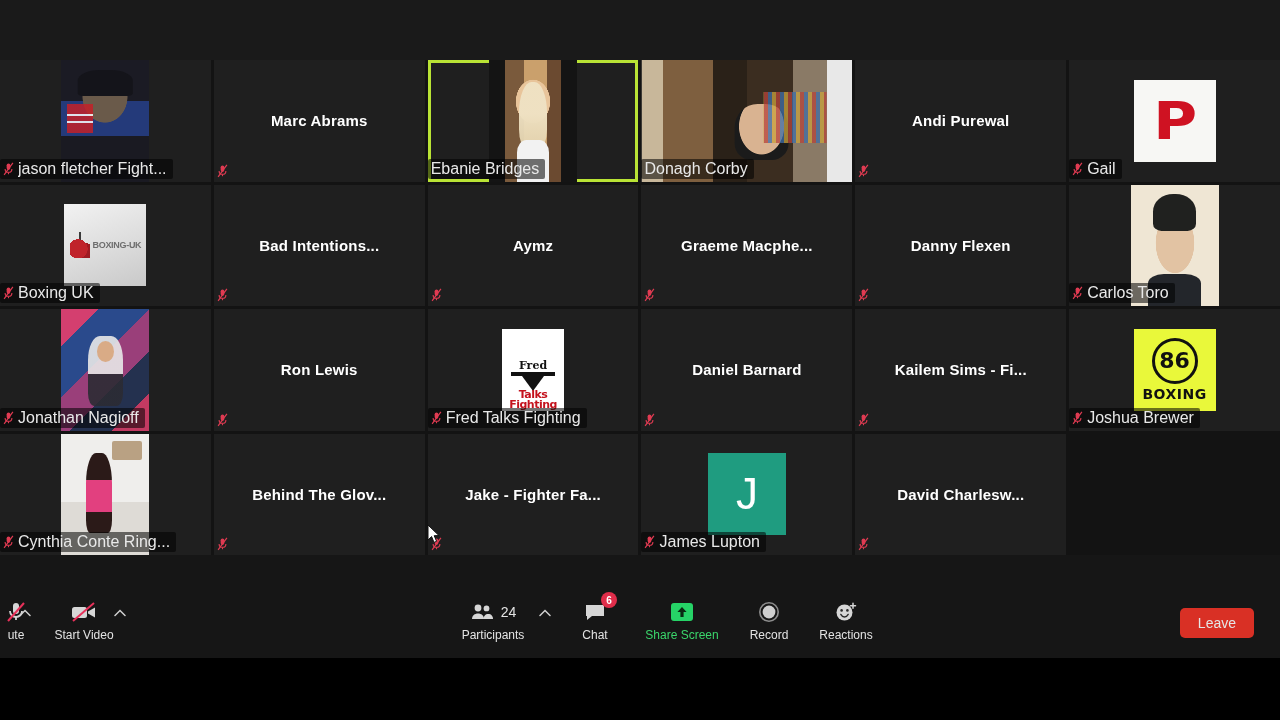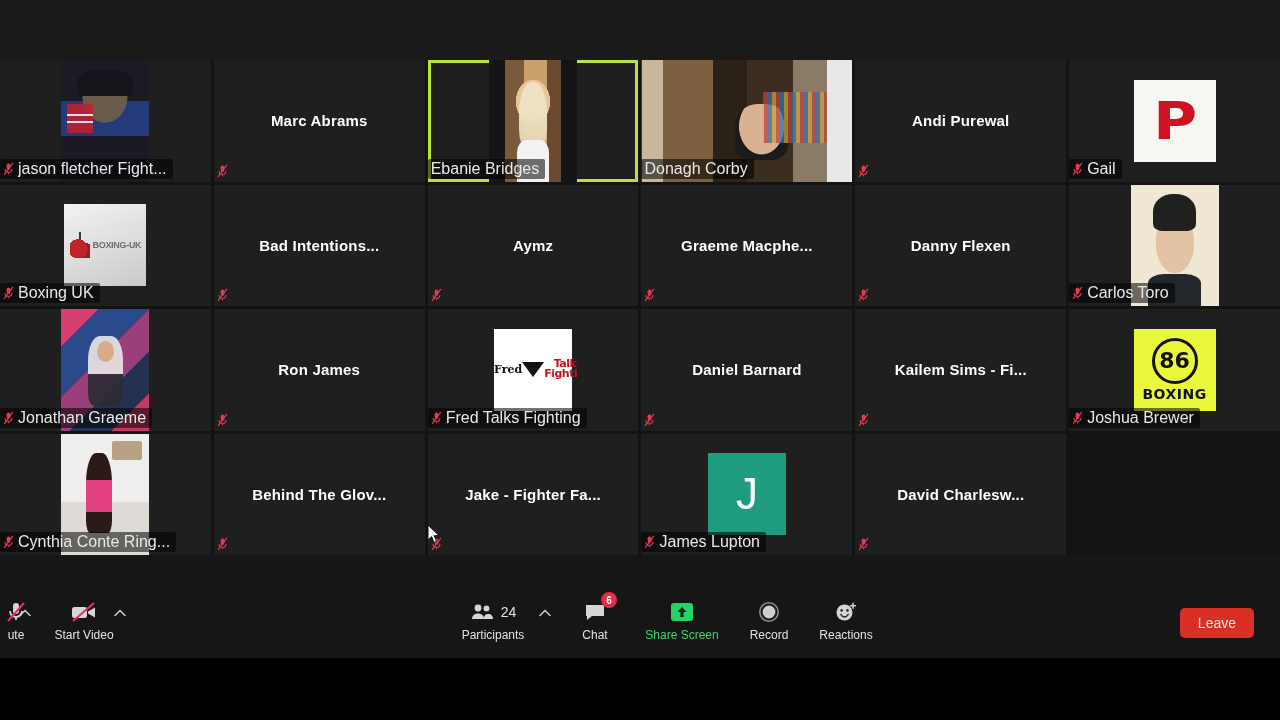--- a/index.html
+++ b/index.html
@@ -161,27 +161,27 @@
     background-repeat: no-repeat;
   }
   .art-boxinguk .txt {
     font-size: 9px;
     font-weight: bold;
     color: #6e6e6e;
     letter-spacing: -0.3px;
   }
 
   .art-fred {
-    width: 78px; height: 82px;
+    width: 62px; height: 82px;
     background: #ffffff;
     position: relative;
     display: flex;
     align-items: center;
-    justify-content: space-between;
-    flex-direction: row;
+    justify-content: flex-end;
+    flex-direction: column;
   }
   .art-fred .fred-top {
     font-size: 11px; font-weight: 900; color: #111; line-height: 1;
     font-family: "DejaVu Serif", serif;
   }
   .art-fred .bar {
     width: 44px; height: 4px; background: #111; margin-top: 1px;
   }
   .art-fred .stem {
     width: 0; height: 0;
@@ -655,25 +655,25 @@
         </div>
         <div class="name-strip">
           <span>
             <svg class="mic-off" viewBox="0 0 12 15" aria-hidden="true">
               <rect x="4" y="1.5" width="4" height="7" rx="2" fill="#e03b52"></rect>
               <path d="M2.3 7.4a3.7 3.7 0 0 0 7.4 0" stroke="#e03b52" stroke-width="1.2" fill="none"></path>
               <line x1="6" y1="11.2" x2="6" y2="13.2" stroke="#e03b52" stroke-width="1.2"></line>
               <line x1="1.2" y1="14" x2="10.8" y2="0.8" stroke="#e03b52" stroke-width="1.3"></line>
             </svg>
           </span>
-          <span class="nm">Jonathan Graeme</span>
-        </div>
-      </div>
-      <div class="tile">
-        <div class="tile-name-center">Ron James</div>
+          <span class="nm">Jonathan Nagioff</span>
+        </div>
+      </div>
+      <div class="tile">
+        <div class="tile-name-center">Ron Lewis</div>
         <div class="name-strip no-bg">
           <span>
             <svg class="mic-off" viewBox="0 0 12 15" aria-hidden="true">
               <rect x="4" y="1.5" width="4" height="7" rx="2" fill="#e03b52"></rect>
               <path d="M2.3 7.4a3.7 3.7 0 0 0 7.4 0" stroke="#e03b52" stroke-width="1.2" fill="none"></path>
               <line x1="6" y1="11.2" x2="6" y2="13.2" stroke="#e03b52" stroke-width="1.2"></line>
               <line x1="1.2" y1="14" x2="10.8" y2="0.8" stroke="#e03b52" stroke-width="1.3"></line>
             </svg>
           </span>
         </div>

